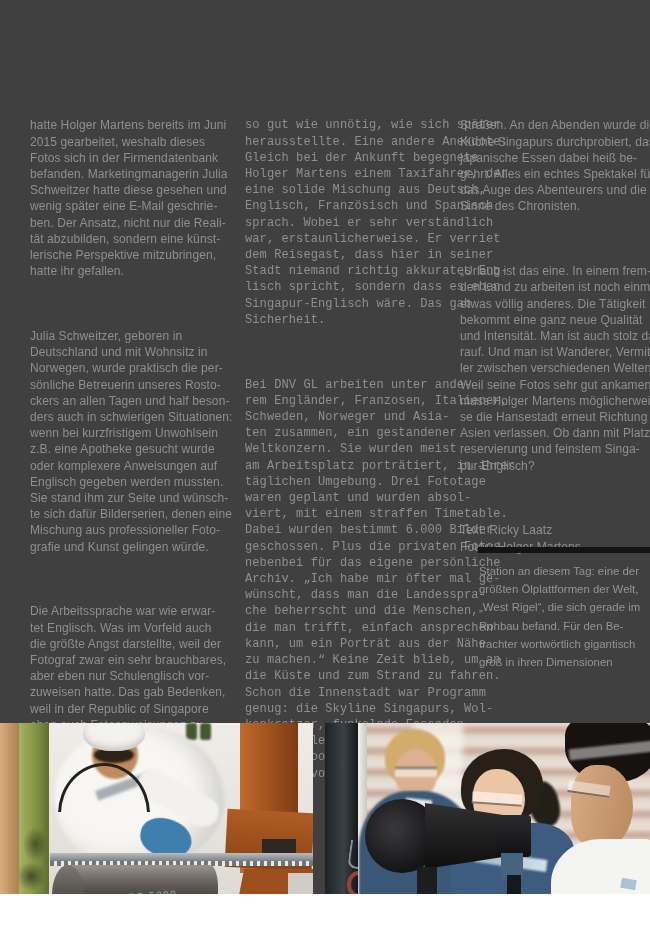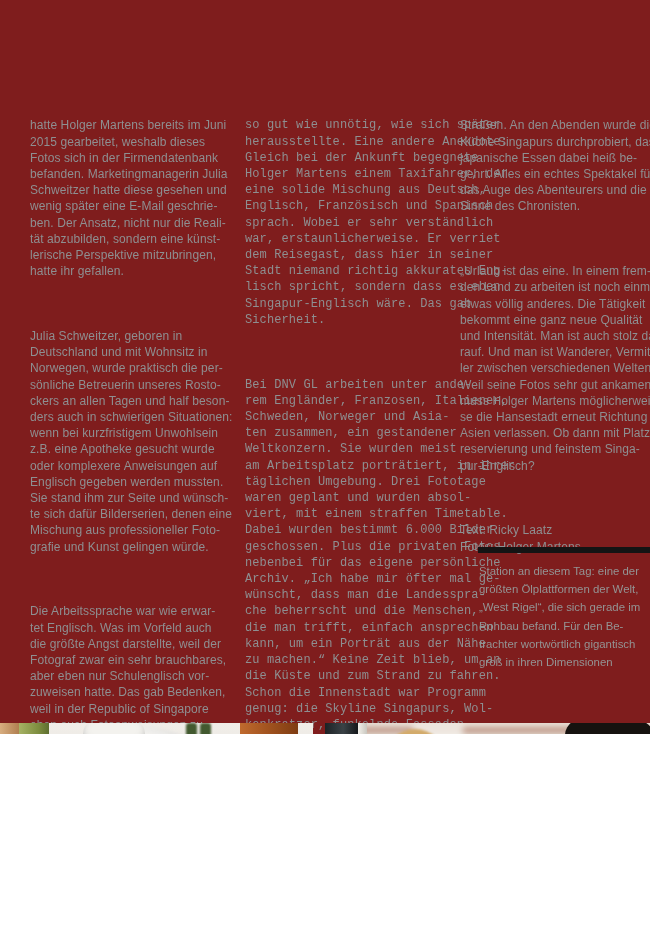--- a/index.html
+++ b/index.html
@@ -1,17 +1,17 @@
 <!DOCTYPE html>
 <html><head>
 <meta charset="utf-8">
 <style>
   html,body{margin:0;padding:0;}
   body{width:650px;height:925px;background:#ffffff;font-family:"Liberation Sans",sans-serif;position:relative;}
-  .page{position:absolute;inset:0;width:650px;height:734px;background:#7f1d1d;overflow:hidden;}
+  .page{position:absolute;inset:0;width:650px;height:894px;background:#404040;overflow:hidden;}
 
   
   .col{position:absolute;top:85px;color:#8e8f91;font-size:12px;line-height:16.2px;white-space:pre;letter-spacing:0.1px;}
   .col p{margin:0 0 16.2px 0;}
   #col1{left:30px;width:212px;}
   #col2{left:245px;width:212px;font-family:Liberation Mono, monospace;}
   #col3{left:460px;width:190px;}
 
   
   .callout-bar{position:absolute;left:478px;top:547px;width:172px;height:6px;background:#141414;}

